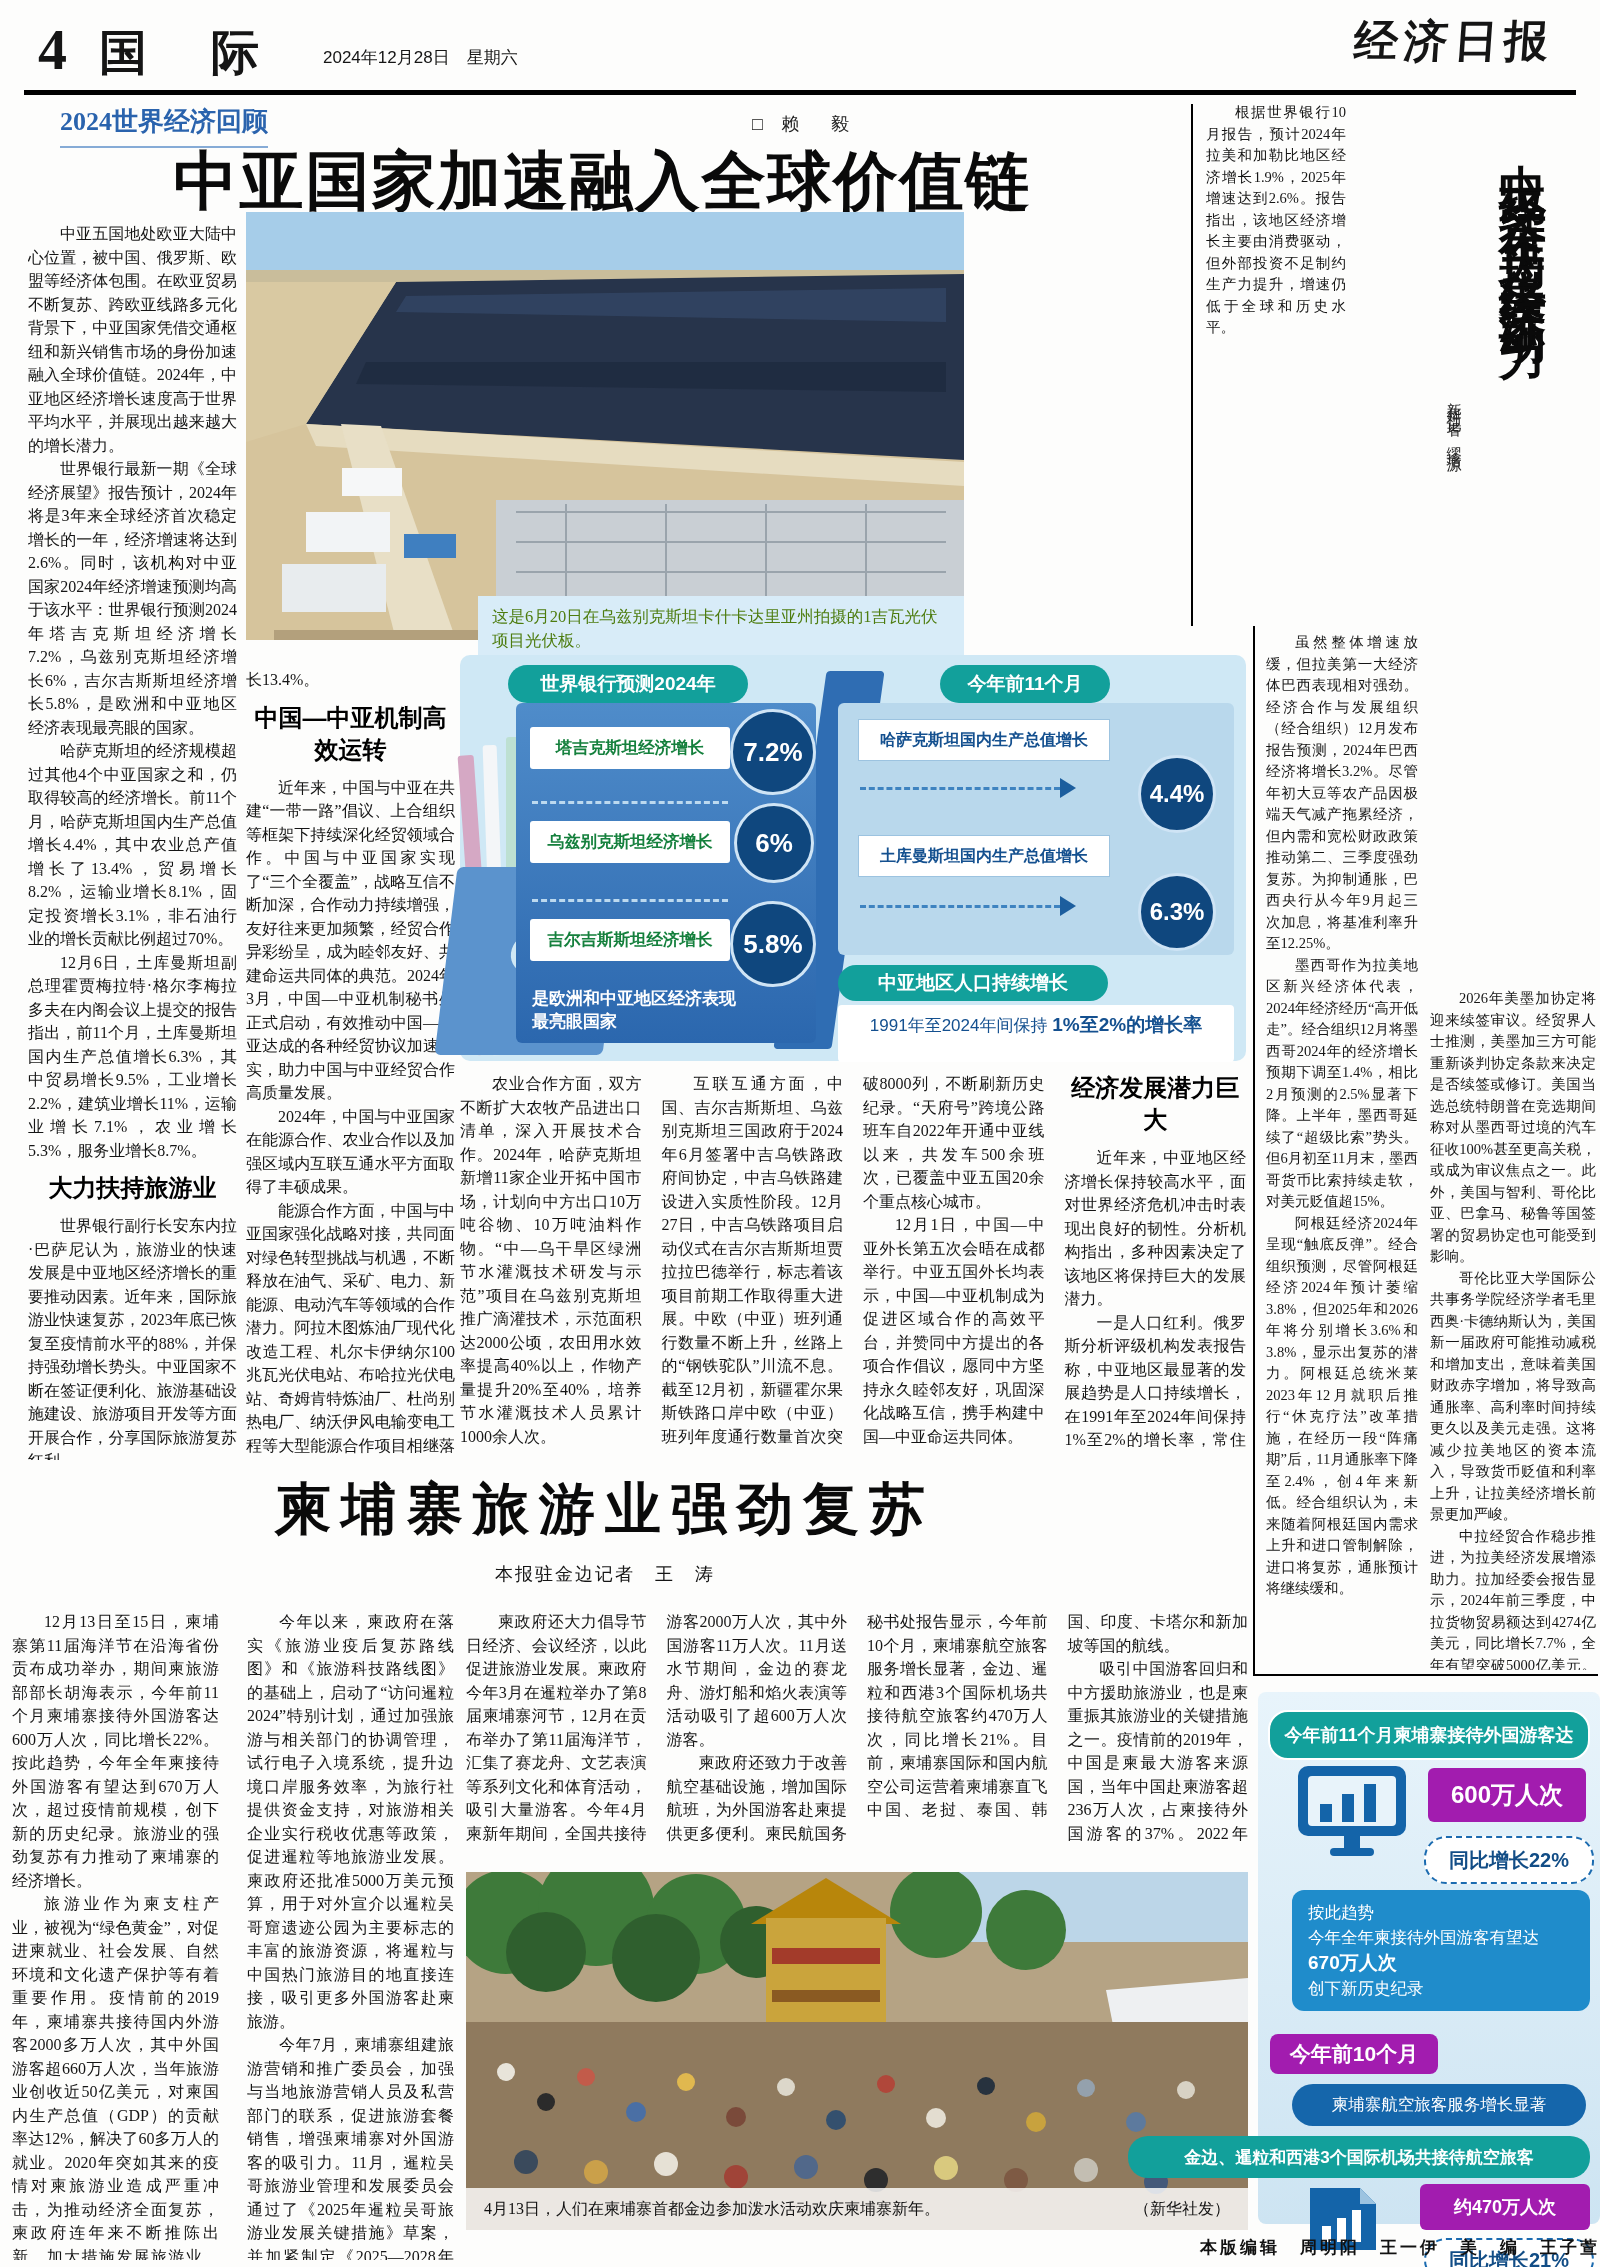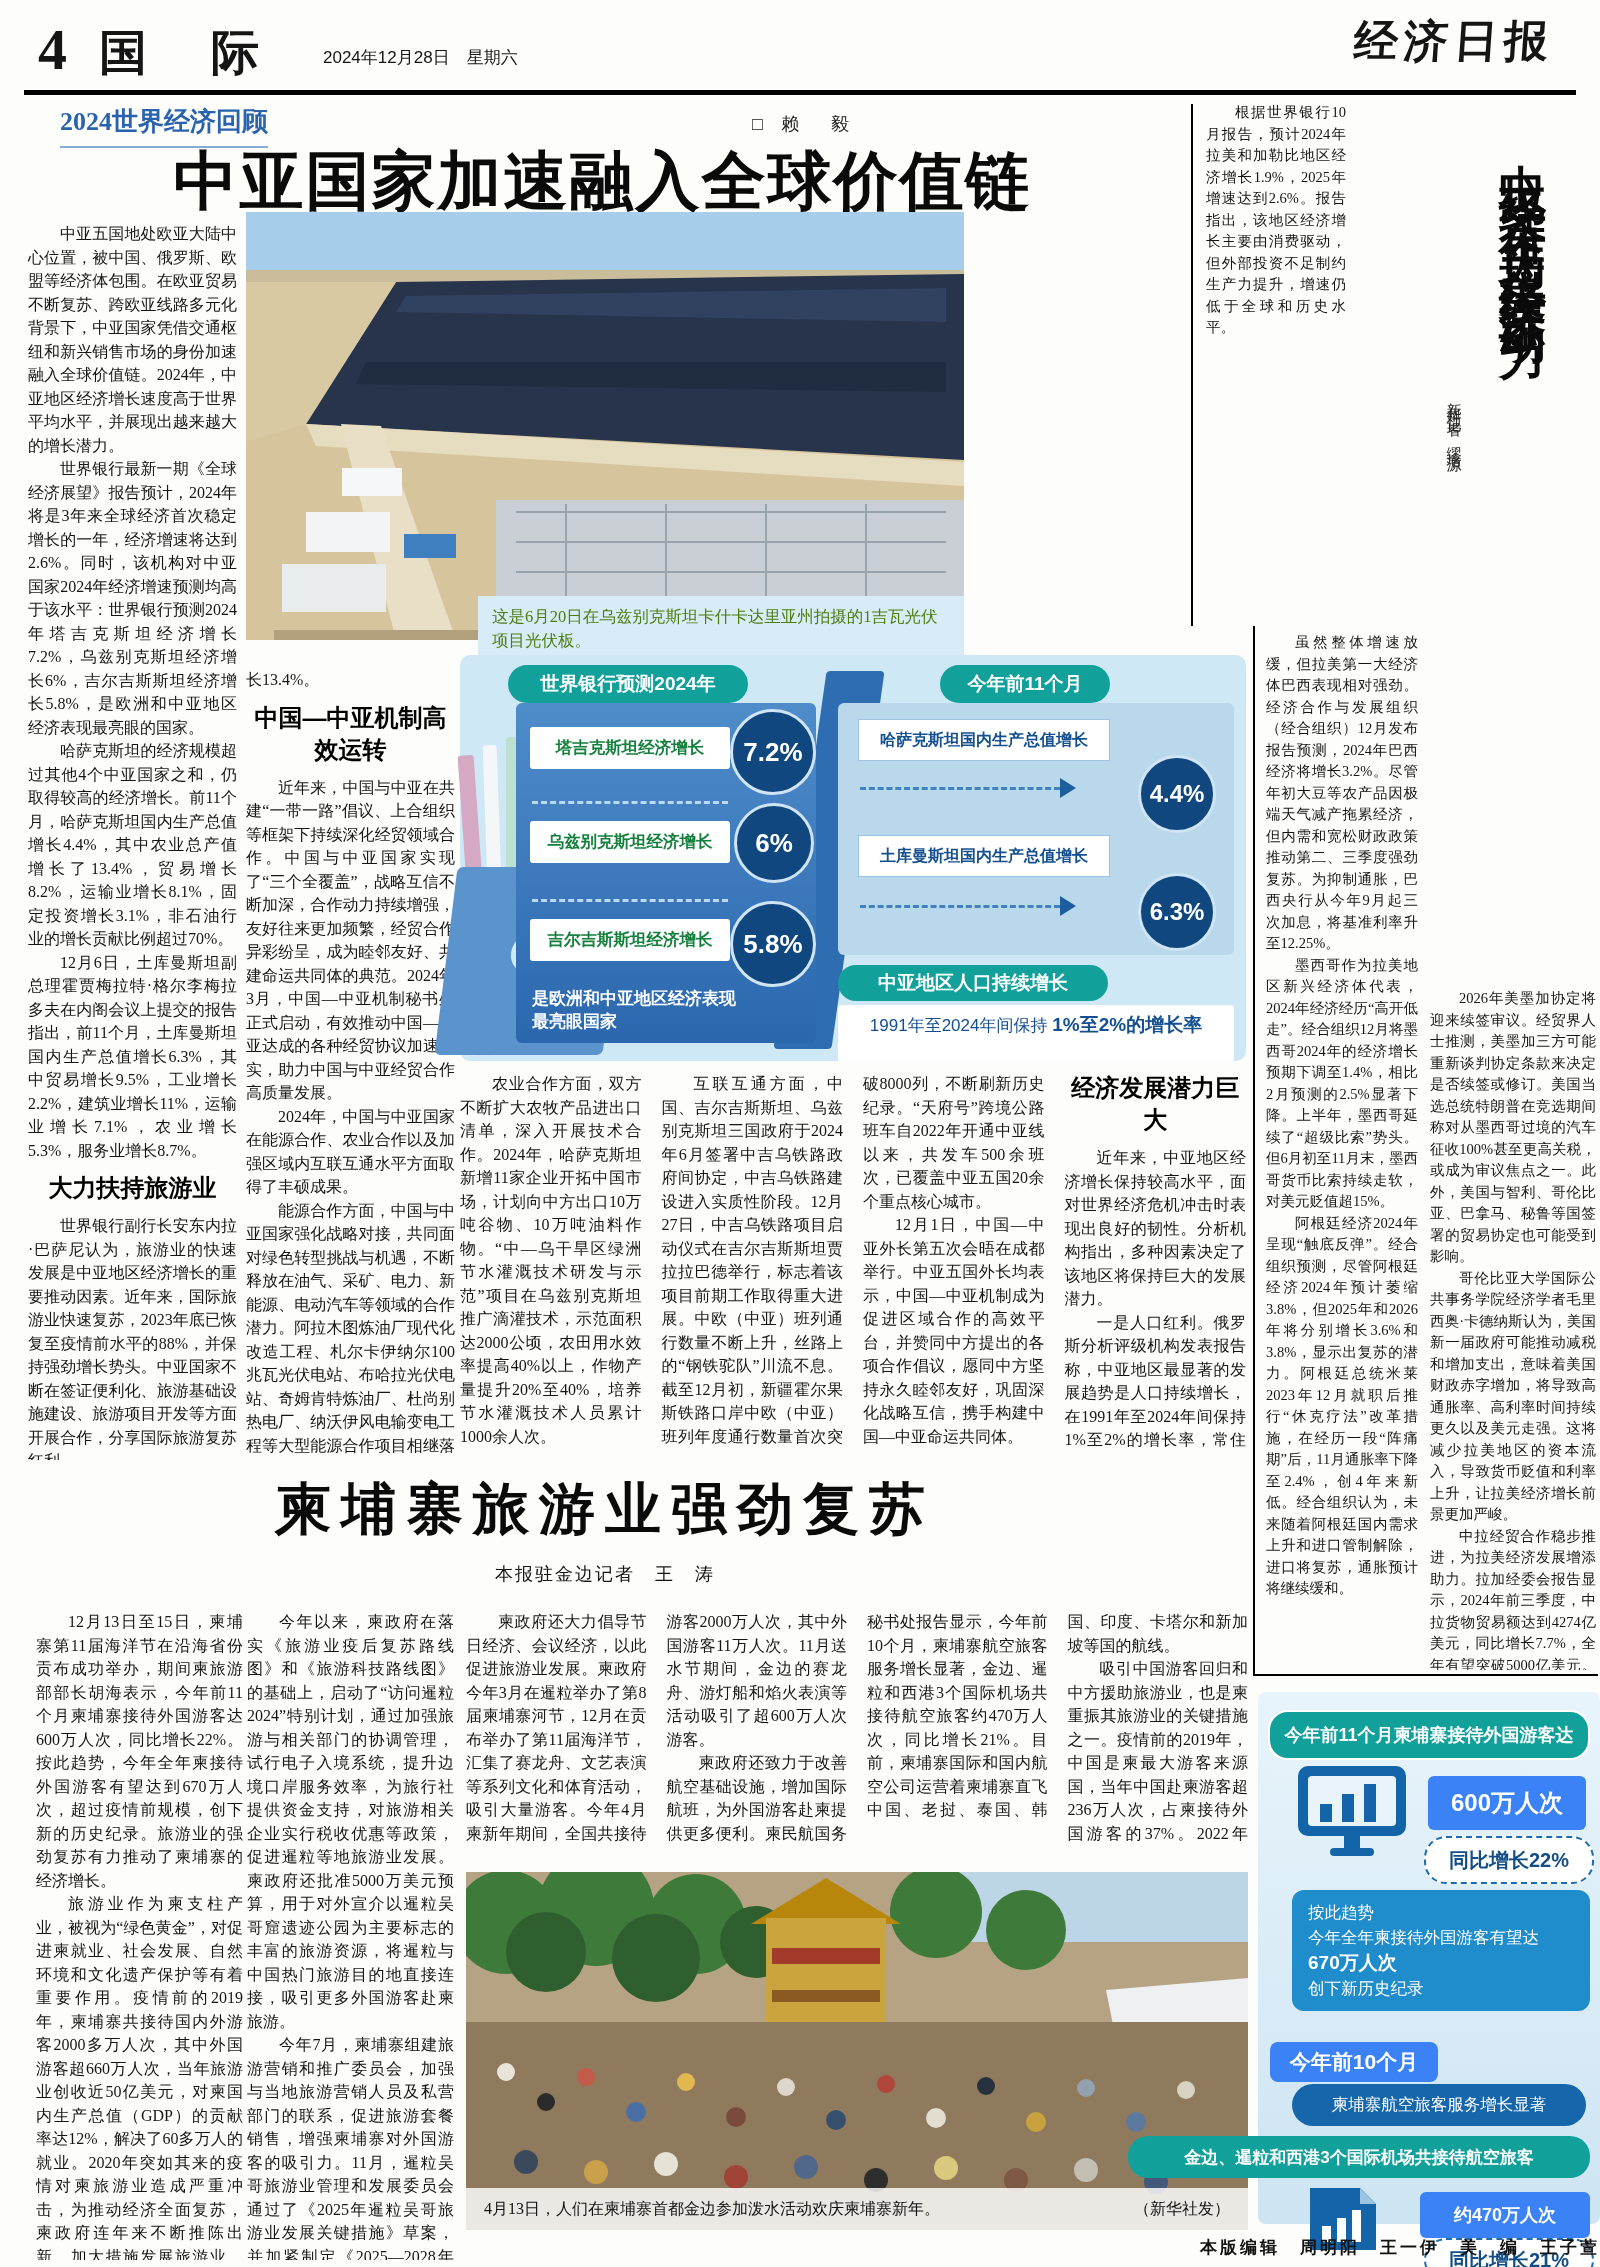--- a/index.html
+++ b/index.html
@@ -54,22 +54,22 @@
   .s-flow{overflow:hidden;text-align:justify;}
   .s-flow p{margin:0;text-indent:2em;font-size:14.5px;line-height:21.5px;}
   .vhead{writing-mode:vertical-rl;text-orientation:upright;font:900 47px "Liberation Sans",sans-serif;
          letter-spacing:13px;color:#0a0a0a;}
   .vbyline{writing-mode:vertical-rl;text-orientation:upright;font:15px "Liberation Serif",serif;letter-spacing:5px;color:#222;}
   
   .c-headline{font:900 56px "Liberation Serif",serif;text-align:center;letter-spacing:10px;color:#0a0a0a;}
   .c-byline{font:18px "Liberation Serif",serif;text-align:center;letter-spacing:2px;}
   
   .stats{background:linear-gradient(180deg,#e8f4fb,#cde4f2);border-radius:8px;}
-  .navybox{background:#3b82f6;color:#fff;border-radius:6px;display:flex;align-items:center;justify-content:center;
-           font:700 24px "Liberation Sans",sans-serif;margin-top:8px;}
+  .navybox{background:#a21caf;color:#fff;border-radius:6px;display:flex;align-items:center;justify-content:center;
+           font:700 24px "Liberation Sans",sans-serif;}
   .dashpill{background:#fff;border:2.5px dashed #1b6bb0;border-radius:22px;color:#124d86;
             display:flex;align-items:center;justify-content:center;font:700 20px "Liberation Sans",sans-serif;}
   .trendbox{background:#1f8ccb;border-radius:12px;color:#fff;font:16.5px "Liberation Sans",sans-serif;
             line-height:25px;padding:10px 16px;}
   .trendbox .big{font-weight:700;font-size:19px;}
   .navypill{background:#1566ab;color:#fff;border-radius:21px;display:flex;align-items:center;justify-content:center;
             font:16.5px "Liberation Sans",sans-serif;}
   .credits{font:700 17px "Liberation Serif",serif;letter-spacing:3px;color:#111;}
 </style>
 </head>
@@ -231,21 +231,21 @@
     <div>
         <p>2026年美墨加协定将迎来续签审议。经贸界人士推测，美墨加三方可能重新谈判协定条款来决定是否续签或修订。美国当选总统特朗普在竞选期间称对从墨西哥过境的汽车征收100%甚至更高关税，或成为审议焦点之一。此外，美国与智利、哥伦比亚、巴拿马、秘鲁等国签署的贸易协定也可能受到影响。</p>
         <p>哥伦比亚大学国际公共事务学院经济学者毛里西奥·卡德纳斯认为，美国新一届政府可能推动减税和增加支出，意味着美国财政赤字增加，将导致高通胀率、高利率时间持续更久以及美元走强。这将减少拉美地区的资本流入，导致货币贬值和利率上升，让拉美经济增长前景更加严峻。</p>
         <p>中拉经贸合作稳步推进，为拉美经济发展增添助力。拉加经委会报告显示，2024年前三季度，中拉货物贸易额达到4274亿美元，同比增长7.7%，全年有望突破5000亿美元。中国稳居拉美第二大贸易伙伴国，也是巴西、智利、秘鲁等国第一大贸易伙伴。</p>
       </div>
   </div>
 
   <div class="abs c-headline" style="left:55px;top:1472px;width:1100px;">柬埔寨旅游业强劲复苏</div>
   <div class="abs c-byline" style="left:55px;top:1562px;width:1100px;">本报驻金边记者　王　涛</div>
 
-  <div class="abs flow" style="left:36px;top:1610px;width:207px;height:650px;">
+  <div class="abs flow" style="left:12px;top:1610px;width:207px;height:650px;">
     <div>
         <p>12月13日至15日，柬埔寨第11届海洋节在沿海省份贡布成功举办，期间柬旅游部部长胡海表示，今年前11个月柬埔寨接待外国游客达600万人次，同比增长22%。按此趋势，今年全年柬接待外国游客有望达到670万人次，超过疫情前规模，创下新的历史纪录。旅游业的强劲复苏有力推动了柬埔寨的经济增长。</p>
         <p>旅游业作为柬支柱产业，被视为“绿色黄金”，对促进柬就业、社会发展、自然环境和文化遗产保护等有着重要作用。疫情前的2019年，柬埔寨共接待国内外游客2000多万人次，其中外国游客超660万人次，当年旅游业创收近50亿美元，对柬国内生产总值（GDP）的贡献率达12%，解决了60多万人的就业。2020年突如其来的疫情对柬旅游业造成严重冲击，为推动经济全面复苏，柬政府连年来不断推陈出新，加大措施发展旅游业，助力经济快速恢复增长。</p>
       </div>
   </div>
   <div class="abs flow" style="left:247px;top:1610px;width:207px;height:650px;">
     <div>
         <p>今年以来，柬政府在落实《旅游业疫后复苏路线图》和《旅游科技路线图》的基础上，启动了“访问暹粒2024”特别计划，通过加强旅游与相关部门的协调管理，试行电子入境系统，提升边境口岸服务效率，为旅行社提供资金支持，对旅游相关企业实行税收优惠等政策，促进暹粒等地旅游业发展。柬政府还批准5000万美元预算，用于对外宣介以暹粒吴哥窟遗迹公园为主要标志的丰富的旅游资源，将暹粒与中国热门旅游目的地直接连接，吸引更多外国游客赴柬旅游。</p>
         <p>今年7月，柬埔寨组建旅游营销和推广委员会，加强与当地旅游营销人员及私营部门的联系，促进旅游套餐销售，增强柬埔寨对外国游客的吸引力。11月，暹粒吴哥旅游业管理和发展委员会通过了《2025年暹粒吴哥旅游业发展关键措施》草案，并加紧制定《2025—2028年暹粒旅游业发展规划》，为未来暹粒旅游业发展提供清晰的路线图。</p>
       </div>

